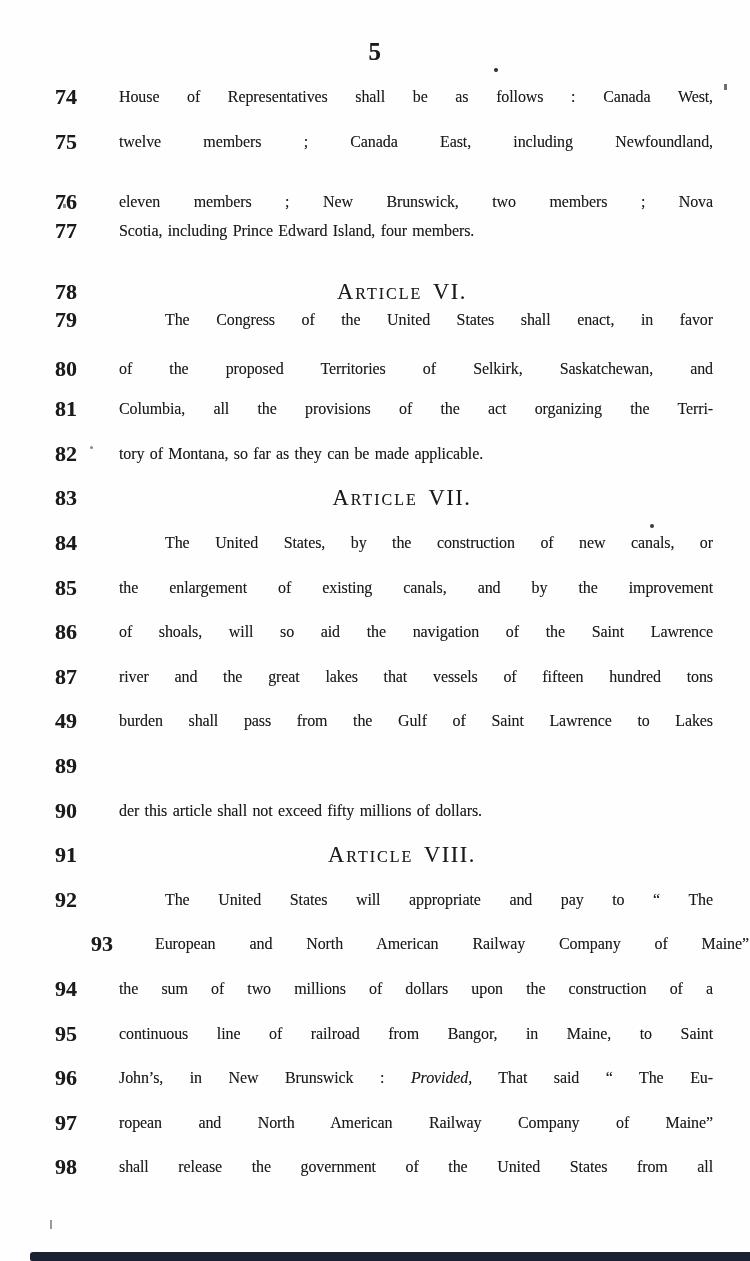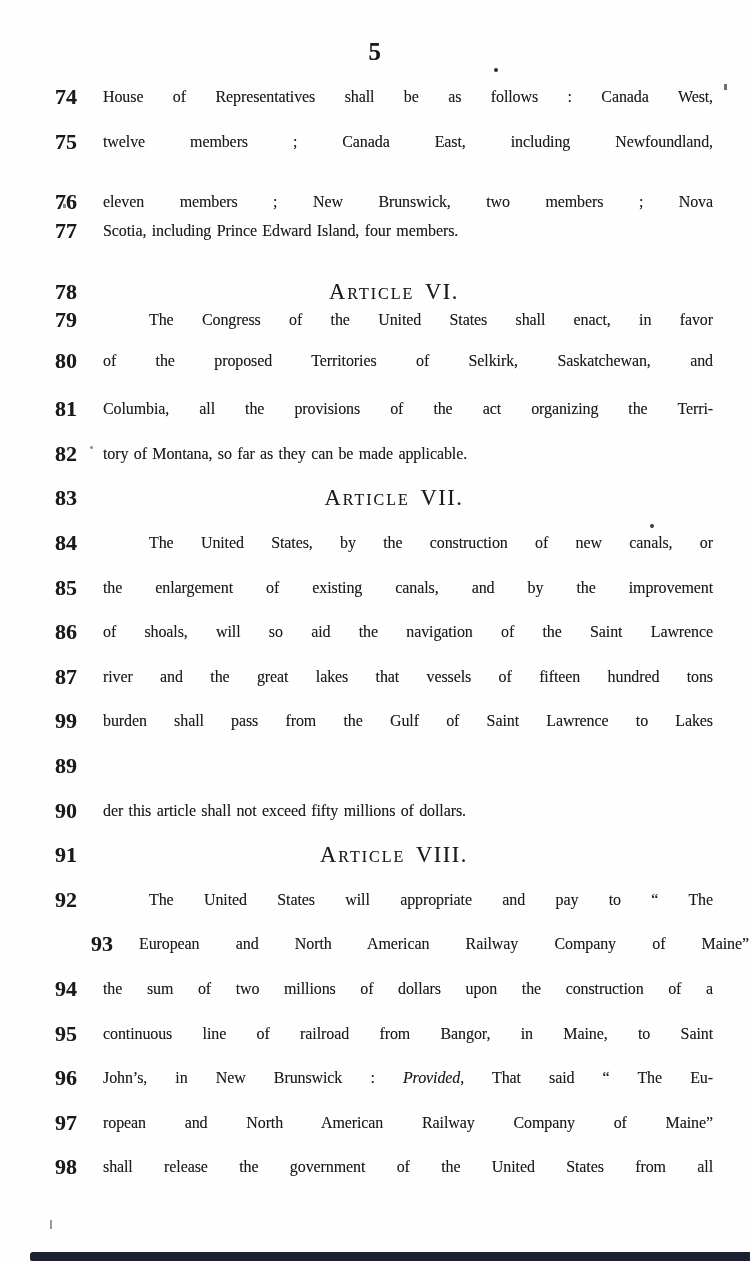--- a/index.html
+++ b/index.html
@@ -37,20 +37,21 @@
     left: 0;
     width: 750px;
   }
   .line-row {
     position: absolute;
     left: 0;
     width: 713px;
     height: 44.6px;
     display: flex;
     align-items: stretch;
+    gap: 16px;
   }
   .line-number {
     display: inline-block;
     box-sizing: content-box;
     padding-left: 55px;
     width: 48px;
     flex: 0 0 auto;
     font-size: 22px;
     font-weight: 700;
     line-height: 44.6px;
@@ -118,21 +119,21 @@
         <div class="line-text body"><span>Scotia, including Prince Edward Island, four members.</span></div>
       </div>
       <div class="line-row" style="top: 195px;">
         <span class="line-number">78</span>
         <div class="line-text heading"><span class="sc">Article</span><span> VI.</span></div>
       </div>
       <div class="line-row" style="top: 223px;">
         <span class="line-number">79</span>
         <div class="line-text body justify indent"><span>The Congress of the United States shall enact, in favor</span></div>
       </div>
-      <div class="line-row" style="top: 264px;">
+      <div class="line-row" style="top: 272px;">
         <span class="line-number">80</span>
         <div class="line-text body justify"><span>of the proposed Territories of Selkirk, Saskatchewan, and</span></div>
       </div>
       <div class="line-row" style="top: 312.2px;">
         <span class="line-number">81</span>
         <div class="line-text body justify"><span>Columbia, all the provisions of the act organizing the Terri-</span></div>
       </div>
       <div class="line-row" style="top: 356.8px;">
         <span class="line-number">82</span>
         <div class="line-text body"><span>tory of Montana, so far as they can be made applicable.</span></div>
@@ -151,21 +152,21 @@
       </div>
       <div class="line-row" style="top: 535.2px;">
         <span class="line-number">86</span>
         <div class="line-text body justify"><span>of shoals, will so aid the navigation of the Saint Lawrence</span></div>
       </div>
       <div class="line-row" style="top: 579.8px;">
         <span class="line-number">87</span>
         <div class="line-text body justify"><span>river and the great lakes that vessels of fifteen hundred tons</span></div>
       </div>
       <div class="line-row" style="top: 624.4px;">
-        <span class="line-number">99</span>
+        <span class="line-number">49</span>
         <div class="line-text body justify"><span>burden shall pass from the Gulf of Saint Lawrence to Lakes</span></div>
       </div>
       <div class="line-row" style="top: 669px;">
         <span class="line-number">89</span>
       </div>
       <div class="line-row" style="top: 713.6px;">
         <span class="line-number">90</span>
         <div class="line-text body"><span>der this article shall not exceed fifty millions of dollars.</span></div>
       </div>
       <div class="line-row" style="top: 758.2px;">

